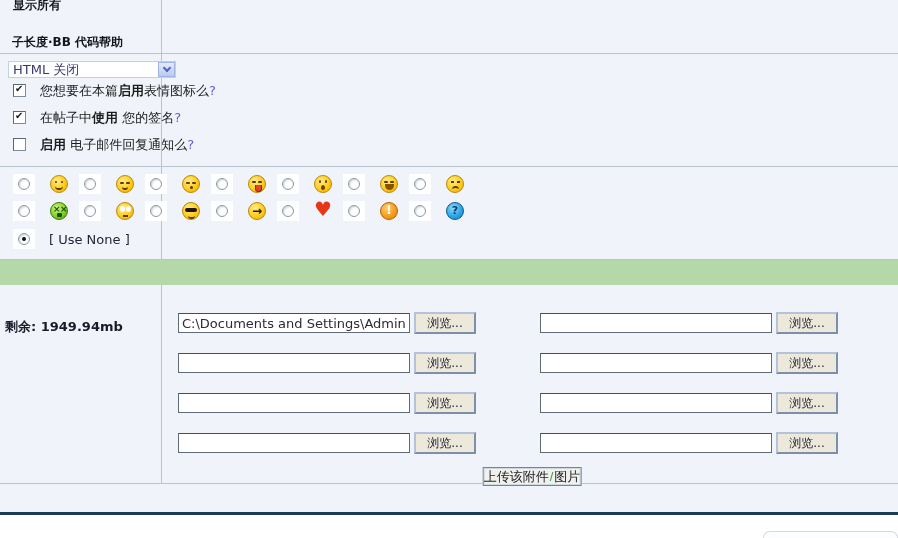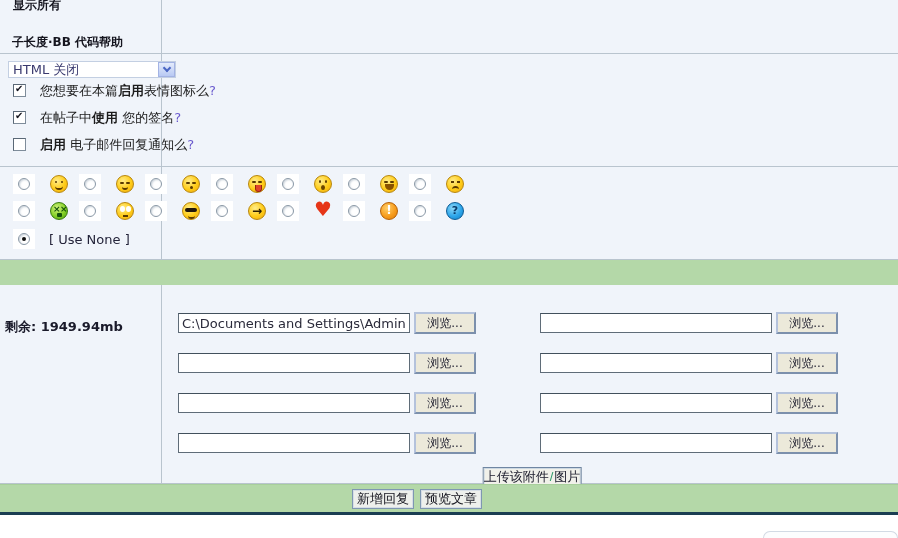--- a/index.html
+++ b/index.html
@@ -249,21 +249,17 @@
         <input type="text" class="file-input" style="top: 135px; left: 378px;">
         <button class="browse-btn" style="top: 134px; left: 614px;">浏览...</button>
       </div>
     <button class="upload-btn">
       <span>上传该附件</span>
         <span class="slash">/</span>
         <span>图片</span>
     </button>
   </div>
 
-  <div class="sec" id="action-bar">
-    <button class="bar-btn">新增回复</button>
-    <button class="bar-btn">预览文章</button>
-  </div>
 
   <div class="sec" id="navy-line"></div>
   <div class="sec" id="bottom-white"></div>
   <div id="corner-tab"></div>
 </div>
 
 </body></html>

